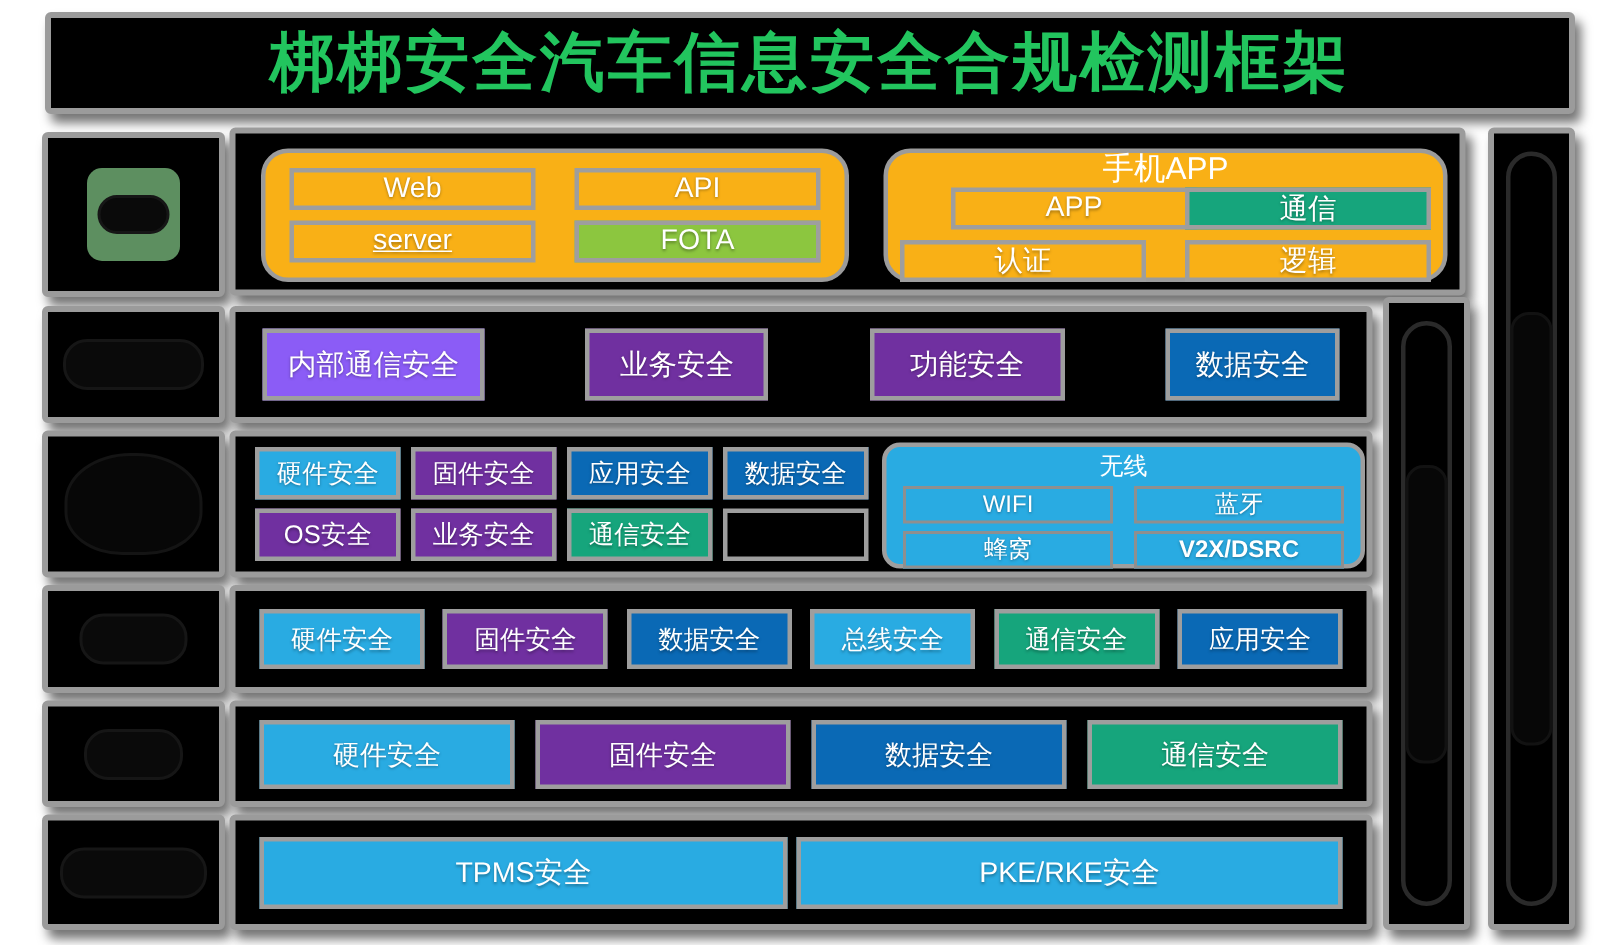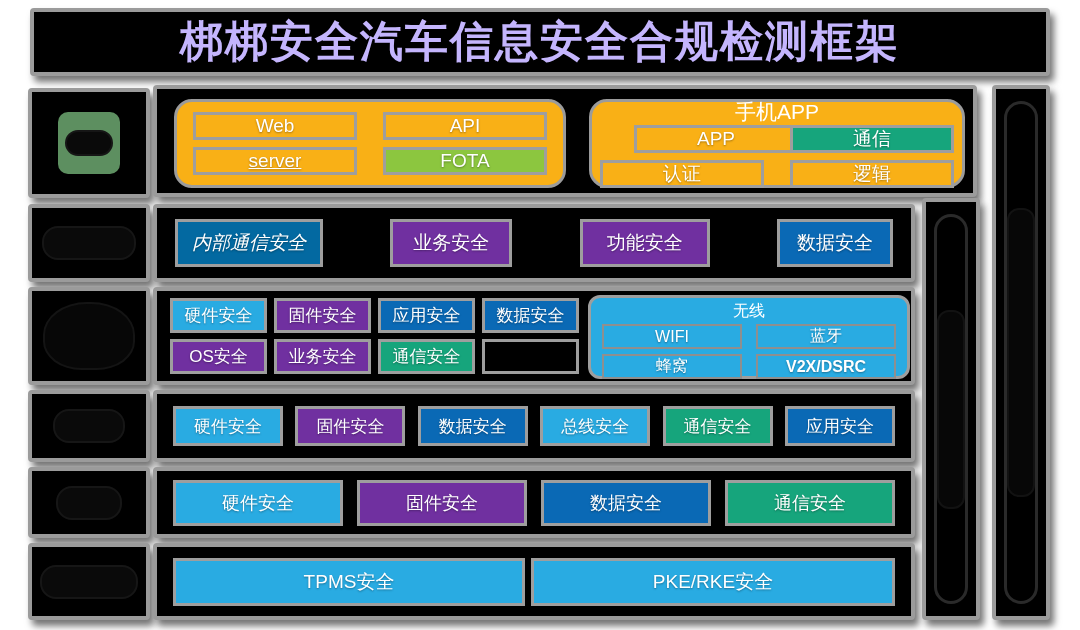--- a/index.html
+++ b/index.html
@@ -8,21 +8,21 @@
     font-family:"Liberation Sans","DejaVu Sans",sans-serif;
   }
   .panel{
     position:absolute;background:#000;border:4px solid #9b9b9b;border-radius:4px;
     box-sizing:border-box;box-shadow:4px 6px 7px rgba(0,0,0,.55);
   }
   .title-bar{
     left:30px;top:8px;width:1020px;height:68px;display:flex;align-items:center;justify-content:center;
   }
   .title-text{
-    color:#c4b5fd;font-size:43px;font-weight:bold;letter-spacing:2px;white-space:nowrap;
+    color:#22c55e;font-size:43px;font-weight:bold;letter-spacing:2px;white-space:nowrap;
   }
   
   .side{left:28px;width:122px;display:flex;align-items:center;justify-content:center;}
   .smudge{background:#0a0a0a;border:2px solid #161616;border-radius:16px;box-sizing:border-box;
           color:#0d0d0d;font-size:15px;display:flex;align-items:center;justify-content:center;overflow:hidden;}
   .tile{width:62px;height:62px;background:#5d8f60;border-radius:10px;display:flex;align-items:center;justify-content:center;}
   .cloudblob{width:88px;height:64px;background:#070707;border:2px solid #141414;border-radius:48% 48% 42% 42%;}
   
   .row{left:153px;width:762px;}
   .chip{
@@ -92,21 +92,21 @@
       <div class="ygrid">
         <div class="chip" style="background-color: rgb(249, 176, 22); margin-left: 34px;">APP</div>
         <div class="chip" style="background-color: rgb(22, 165, 124);">通信</div>
         <div class="chip" style="background-color: rgb(249, 176, 22);">认证</div>
         <div class="chip" style="background-color: rgb(249, 176, 22);">逻辑</div>
       </div>
     </div>
   </div>
 
   <div class="panel row flexrow" style="top:204px;height:78px;padding:0 18px;justify-content:space-between;">
-    <div class="chip" style="width: 148px; height: 48px; font-size: 19px; background-color: #0369a1; font-style: italic;">内部通信安全</div>
+    <div class="chip" style="width: 148px; height: 48px; font-size: 19px; background-color: #8b5cf6;">内部通信安全</div>
     <div class="chip" style="width: 122px; height: 48px; font-size: 19px; background-color: rgb(112, 48, 160);">业务安全</div>
     <div class="chip" style="width: 130px; height: 48px; font-size: 19px; background-color: rgb(112, 48, 160);">功能安全</div>
     <div class="chip" style="width: 116px; height: 48px; font-size: 19px; background-color: rgb(10, 105, 181);">数据安全</div>
   </div>
 
   <div class="panel row" style="top:287px;height:98px;">
     <div style="position:absolute;left:13px;top:7px;display:grid;grid-template-columns:repeat(4,97px);gap:6px 7px;">
       <div class="chip" style="height: 35px; font-size: 17px; background-color: rgb(41, 171, 226);">硬件安全</div>
       <div class="chip" style="height: 35px; font-size: 17px; background-color: rgb(112, 48, 160);">固件安全</div>
       <div class="chip" style="height: 35px; font-size: 17px; background-color: rgb(10, 105, 181);">应用安全</div>

